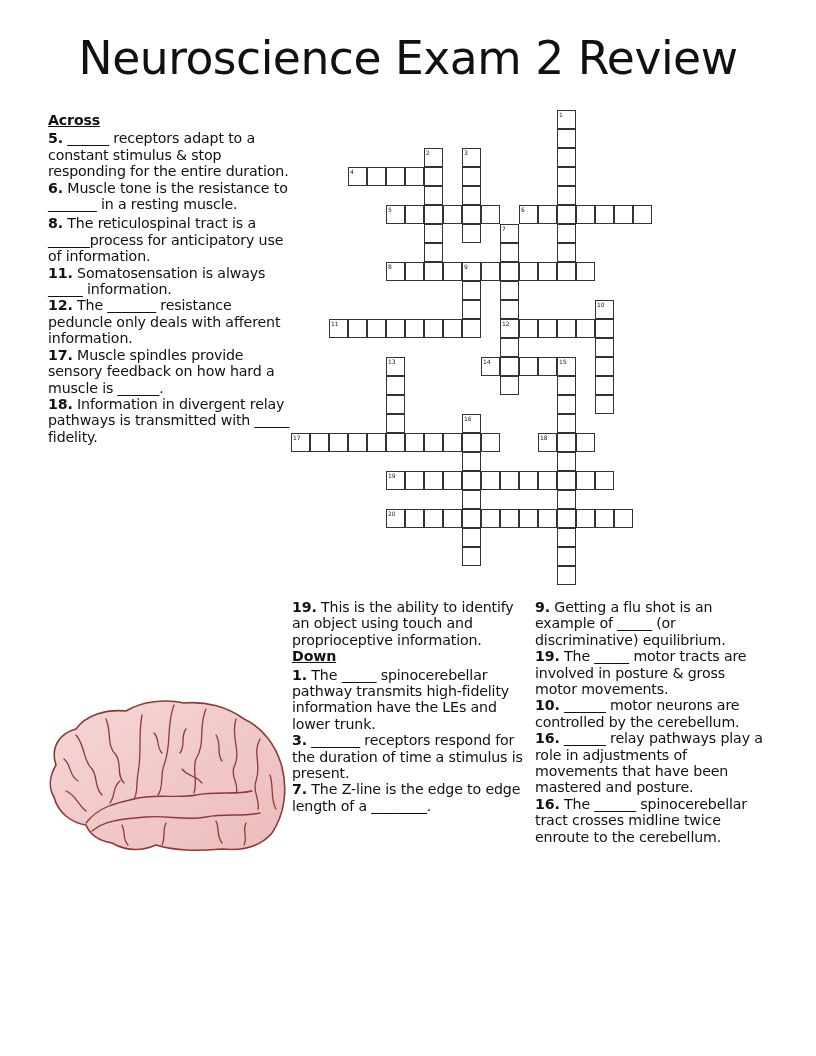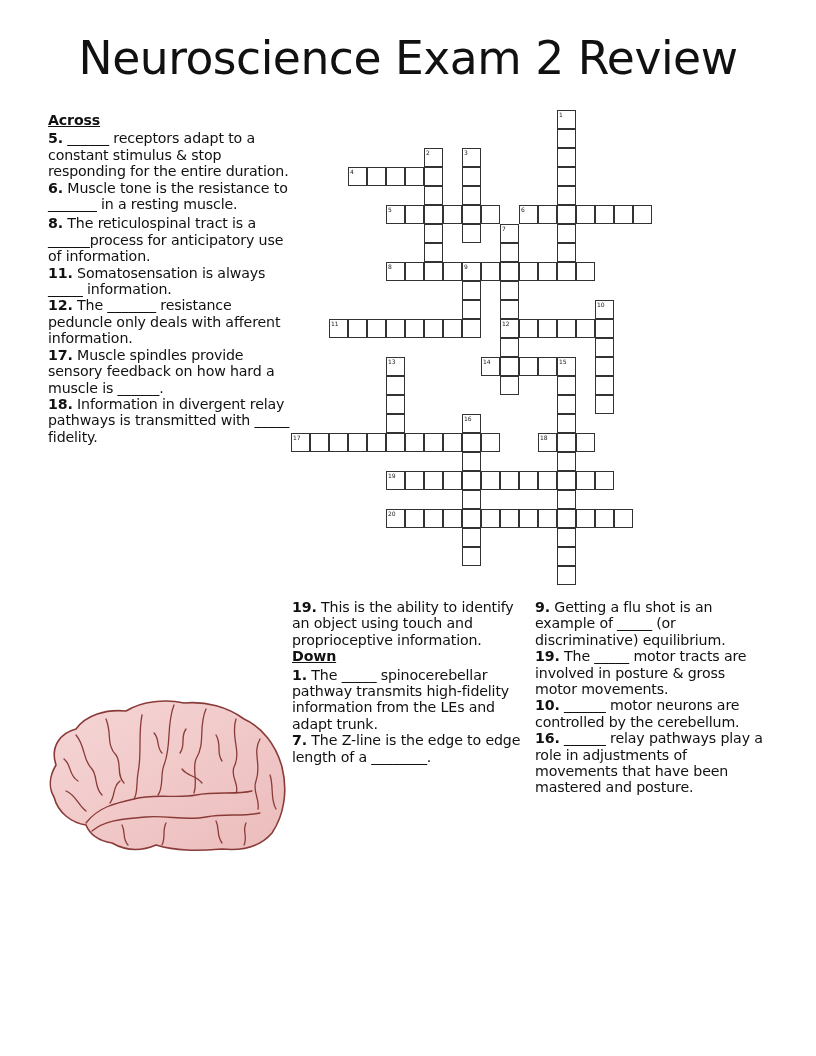--- a/index.html
+++ b/index.html
@@ -209,29 +209,31 @@
   <span class="clue" style="margin-top:3px"><span class="num">8.</span><span> The reticulospinal tract is a ______process for anticipatory use of information.</span></span>
   <span class="clue"><span class="num">11.</span><span> Somatosensation is always _____ information.</span></span>
   <span class="clue"><span class="num">12.</span><span> The _______ resistance peduncle only deals with afferent information.</span></span>
   <span class="clue"><span class="num">17.</span><span> Muscle spindles provide sensory feedback on how hard a muscle is ______.</span></span>
   <span class="clue"><span class="num">18.</span><span> Information in divergent relay pathways is transmitted with _____ fidelity.</span></span>
 </div>
 
 <div class="clues" id="col-mid">
   <span class="clue"><span class="num">19.</span><span> This is the ability to identify an object using touch and proprioceptive information.</span></span>
   <span class="hdr">Down</span>
-  <span class="clue"><span class="num">1.</span><span> The _____ spinocerebellar pathway transmits high-fidelity information from the LEs and adapt trunk.</span></span>
+  <span class="clue"><span class="num">1.</span><span> The _____ spinocerebellar pathway transmits high-fidelity information have the LEs and lower trunk.</span></span>
+  <span class="clue"><span class="num">3.</span><span> _______ receptors respond for the duration of time a stimulus is present.</span></span>
   <span class="clue"><span class="num">7.</span><span> The Z-line is the edge to edge length of a ________.</span></span>
 </div>
 
 <div class="clues" id="col-right">
   <span class="clue"><span class="num">9.</span><span> Getting a flu shot is an example of _____ (or discriminative) equilibrium.</span></span>
   <span class="clue"><span class="num">19.</span><span> The _____ motor tracts are involved in posture &amp; gross motor movements.</span></span>
   <span class="clue"><span class="num">10.</span><span> ______ motor neurons are controlled by the cerebellum.</span></span>
   <span class="clue"><span class="num">16.</span><span> ______ relay pathways play a role in adjustments of movements that have been mastered and posture.</span></span>
+  <span class="clue"><span class="num">16.</span><span> The ______ spinocerebellar tract crosses midline twice enroute to the cerebellum.</span></span>
 </div>
 
 <svg class="brain" viewBox="0 0 242 160" xmlns="http://www.w3.org/2000/svg">
   <defs>
     <linearGradient id="bg" x1="0" y1="0" x2="1" y2="1">
       <stop offset="0" stop-color="#f6d6d6"></stop>
       <stop offset="1" stop-color="#ecbcbc"></stop>
     </linearGradient>
   </defs>
   <path d="M10,70 C4,52 14,38 30,34 C40,20 60,14 80,16 C96,6 120,4 138,8 C160,6 182,12 198,24 C216,32 230,50 236,72 C242,96 238,120 226,138 C214,152 196,156 176,154 C150,156 130,156 110,150 C96,156 80,156 66,148 C54,146 44,140 40,130 C26,128 12,118 8,102 C2,92 4,80 10,70 Z" fill="url(#bg)" stroke="#8a3b38" stroke-width="1.6"></path>

